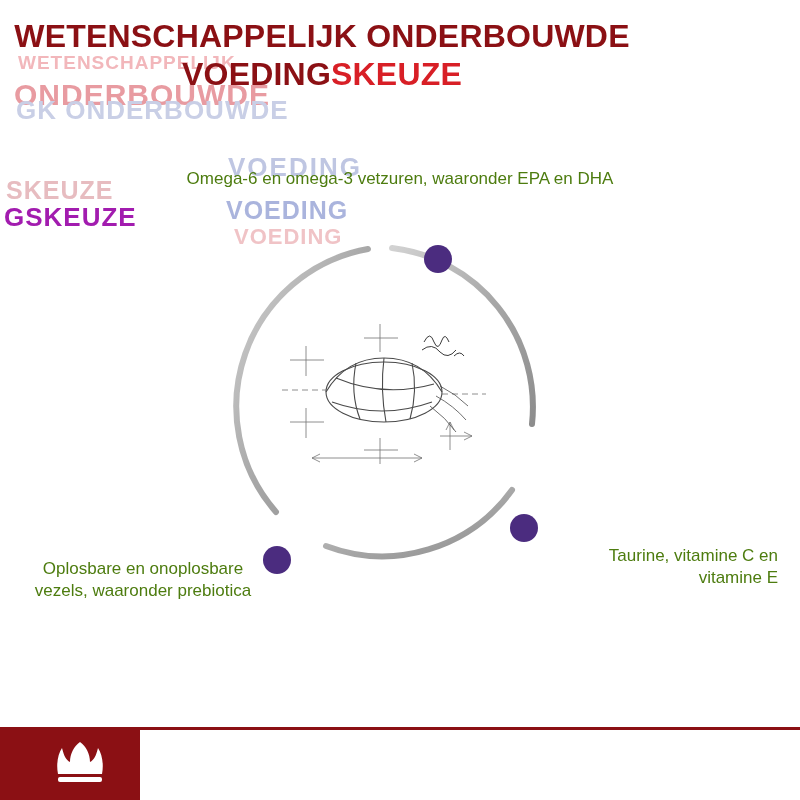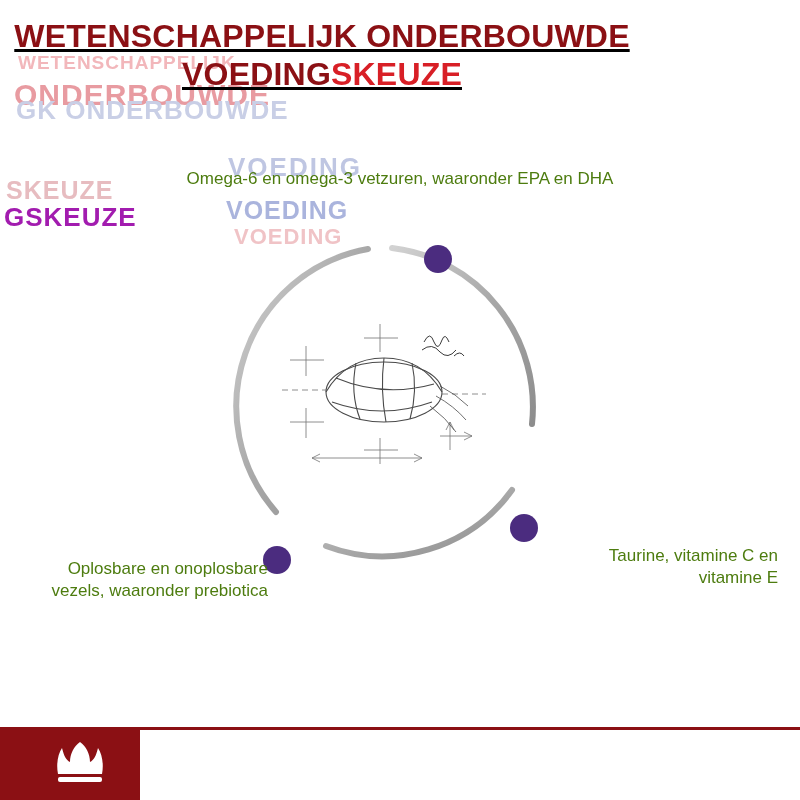--- a/index.html
+++ b/index.html
@@ -20,21 +20,20 @@
 
   
   .title-block {
     position: absolute;
     top: 18px;
     left: 0;
     width: 644px;
     text-align: center;
     line-height: 1.18;
     z-index: 6;
-    text-decoration: underline;
   }
   .title-line {
     font-size: 32px;
     font-weight: bold;
     letter-spacing: 0.2px;
     color: #8b1014;
     white-space: nowrap;
   }
   .title-line .hl {
     color: #d81f26;
@@ -114,21 +113,21 @@
   #label-right {
     top: 545px;
     left: 552px;
     width: 226px;
     text-align: right;
   }
   #label-left {
     top: 558px;
     left: 18px;
     width: 250px;
-    text-align: right;
+    text-align: center;
   }
 
   
   #diagram {
     position: absolute;
     top: 228px;
     left: 212px;
     width: 360px;
     height: 360px;
     z-index: 5;

